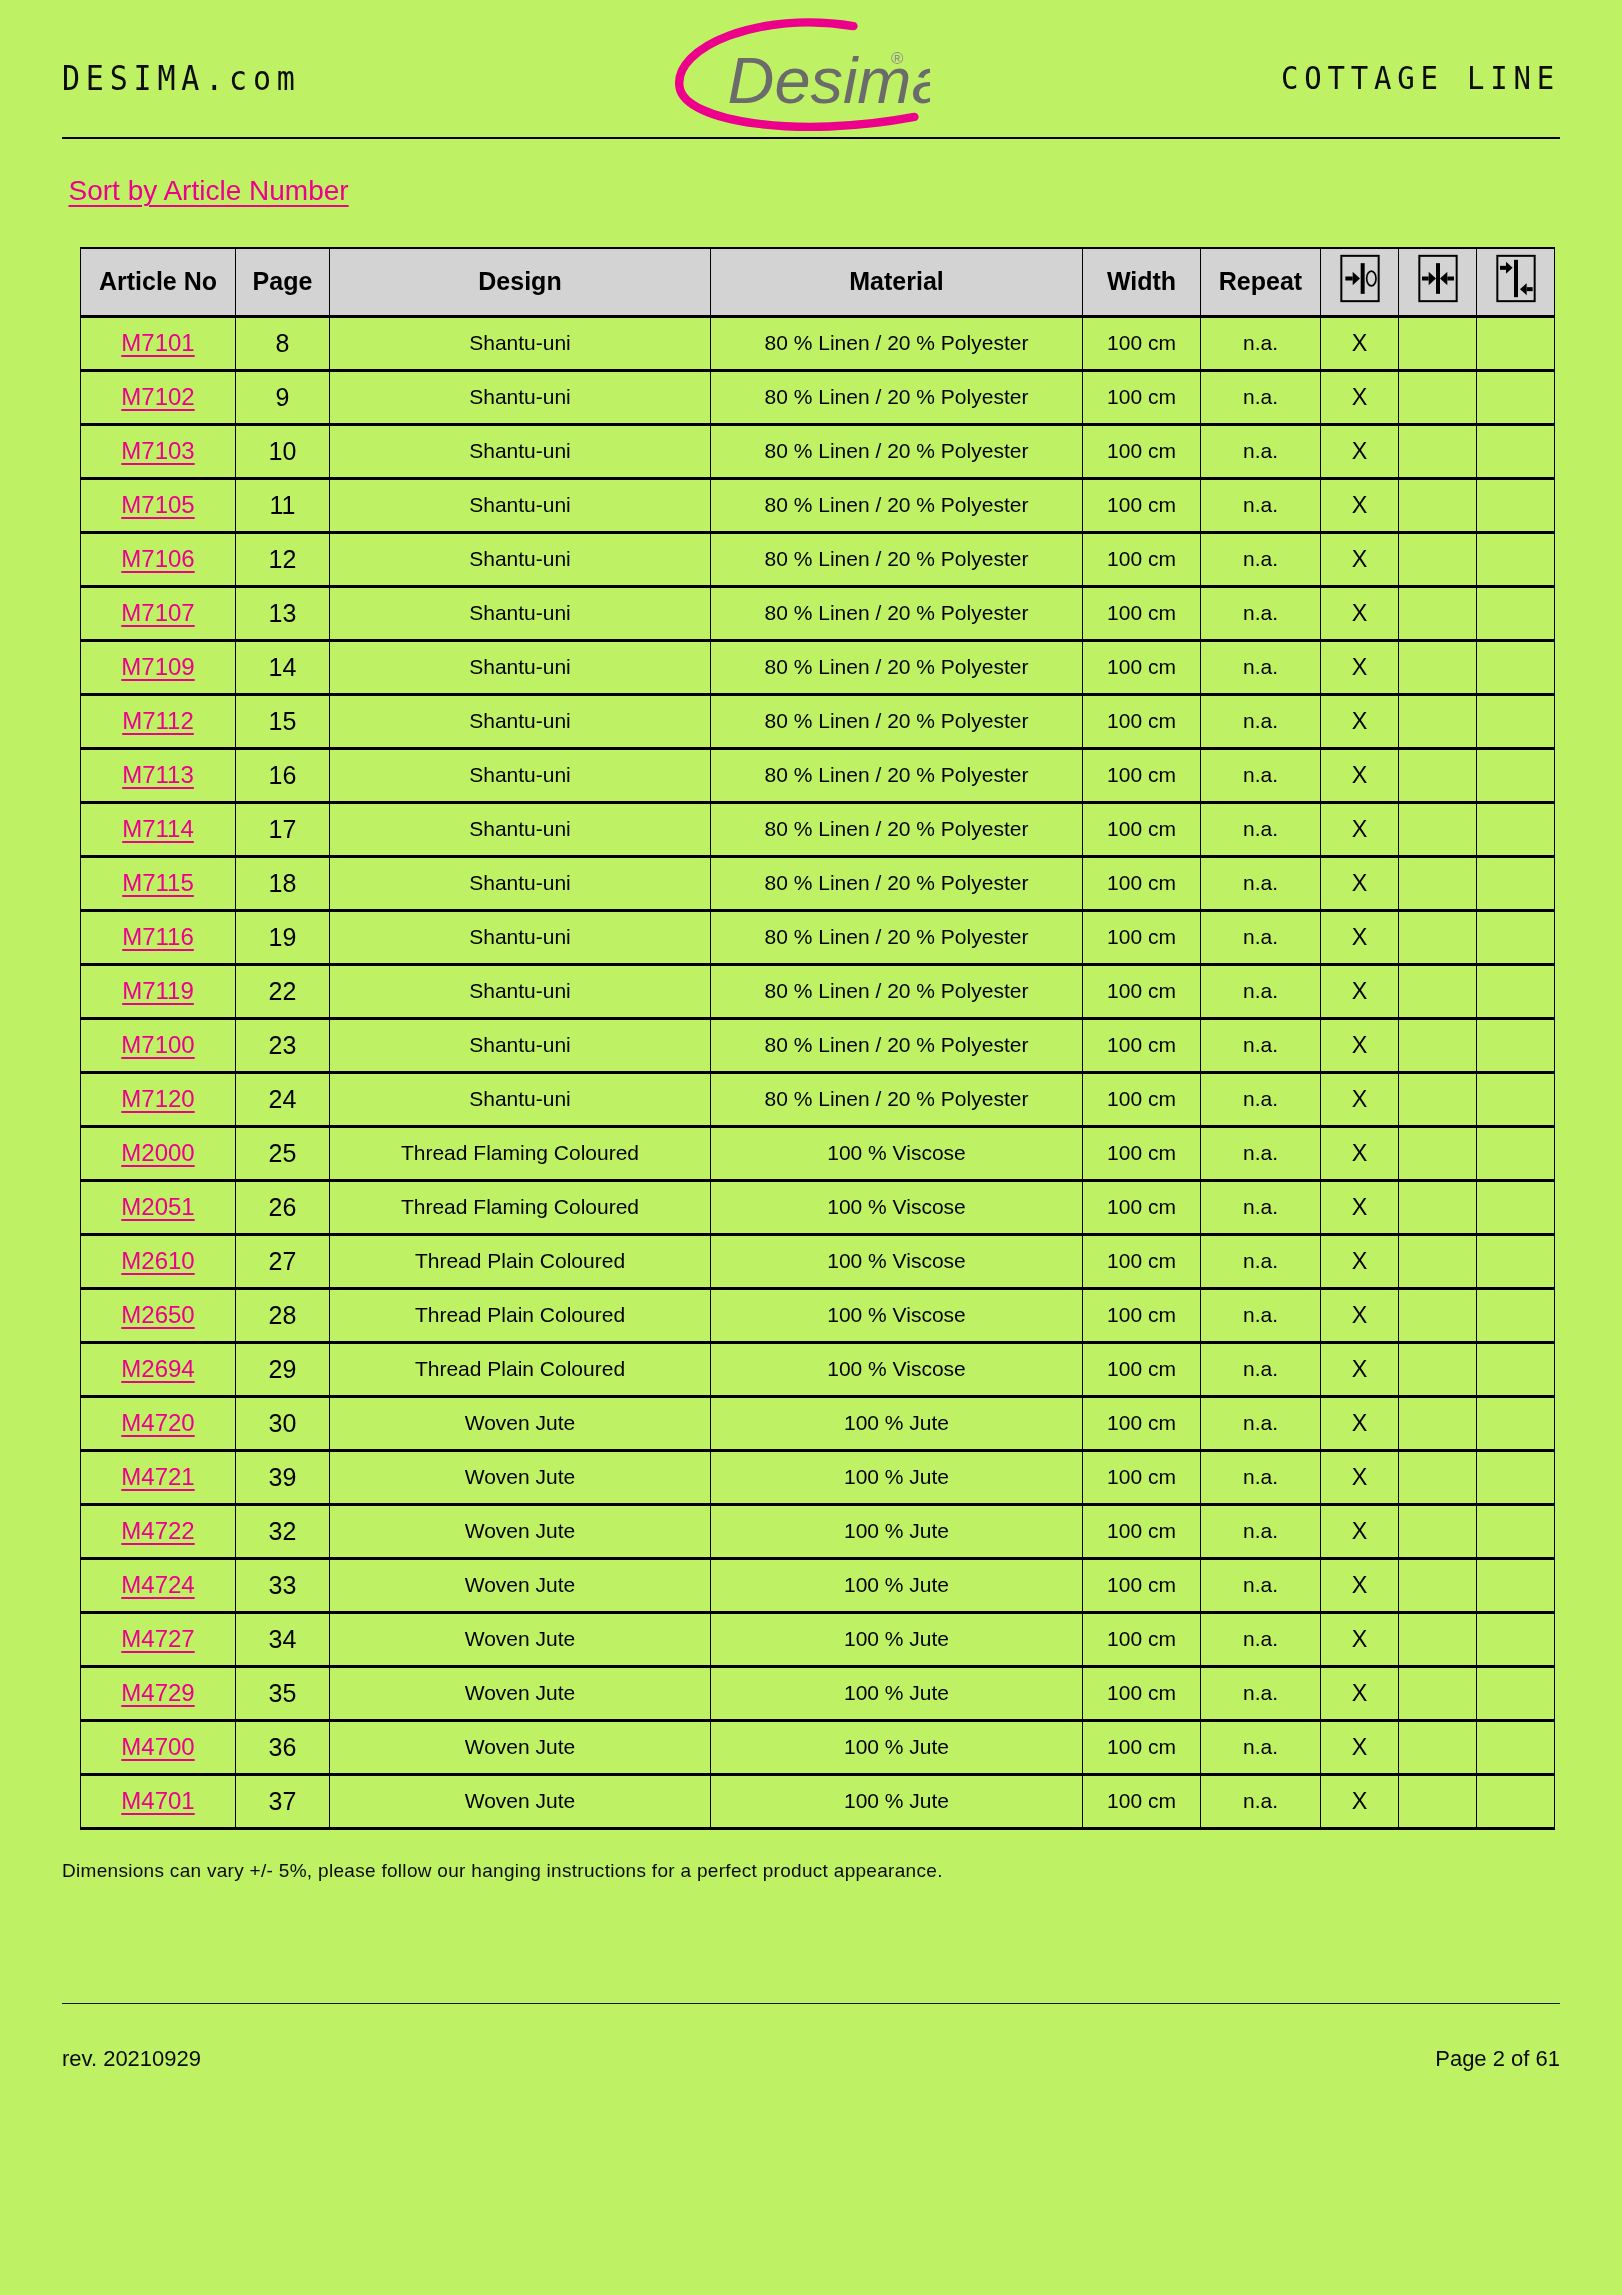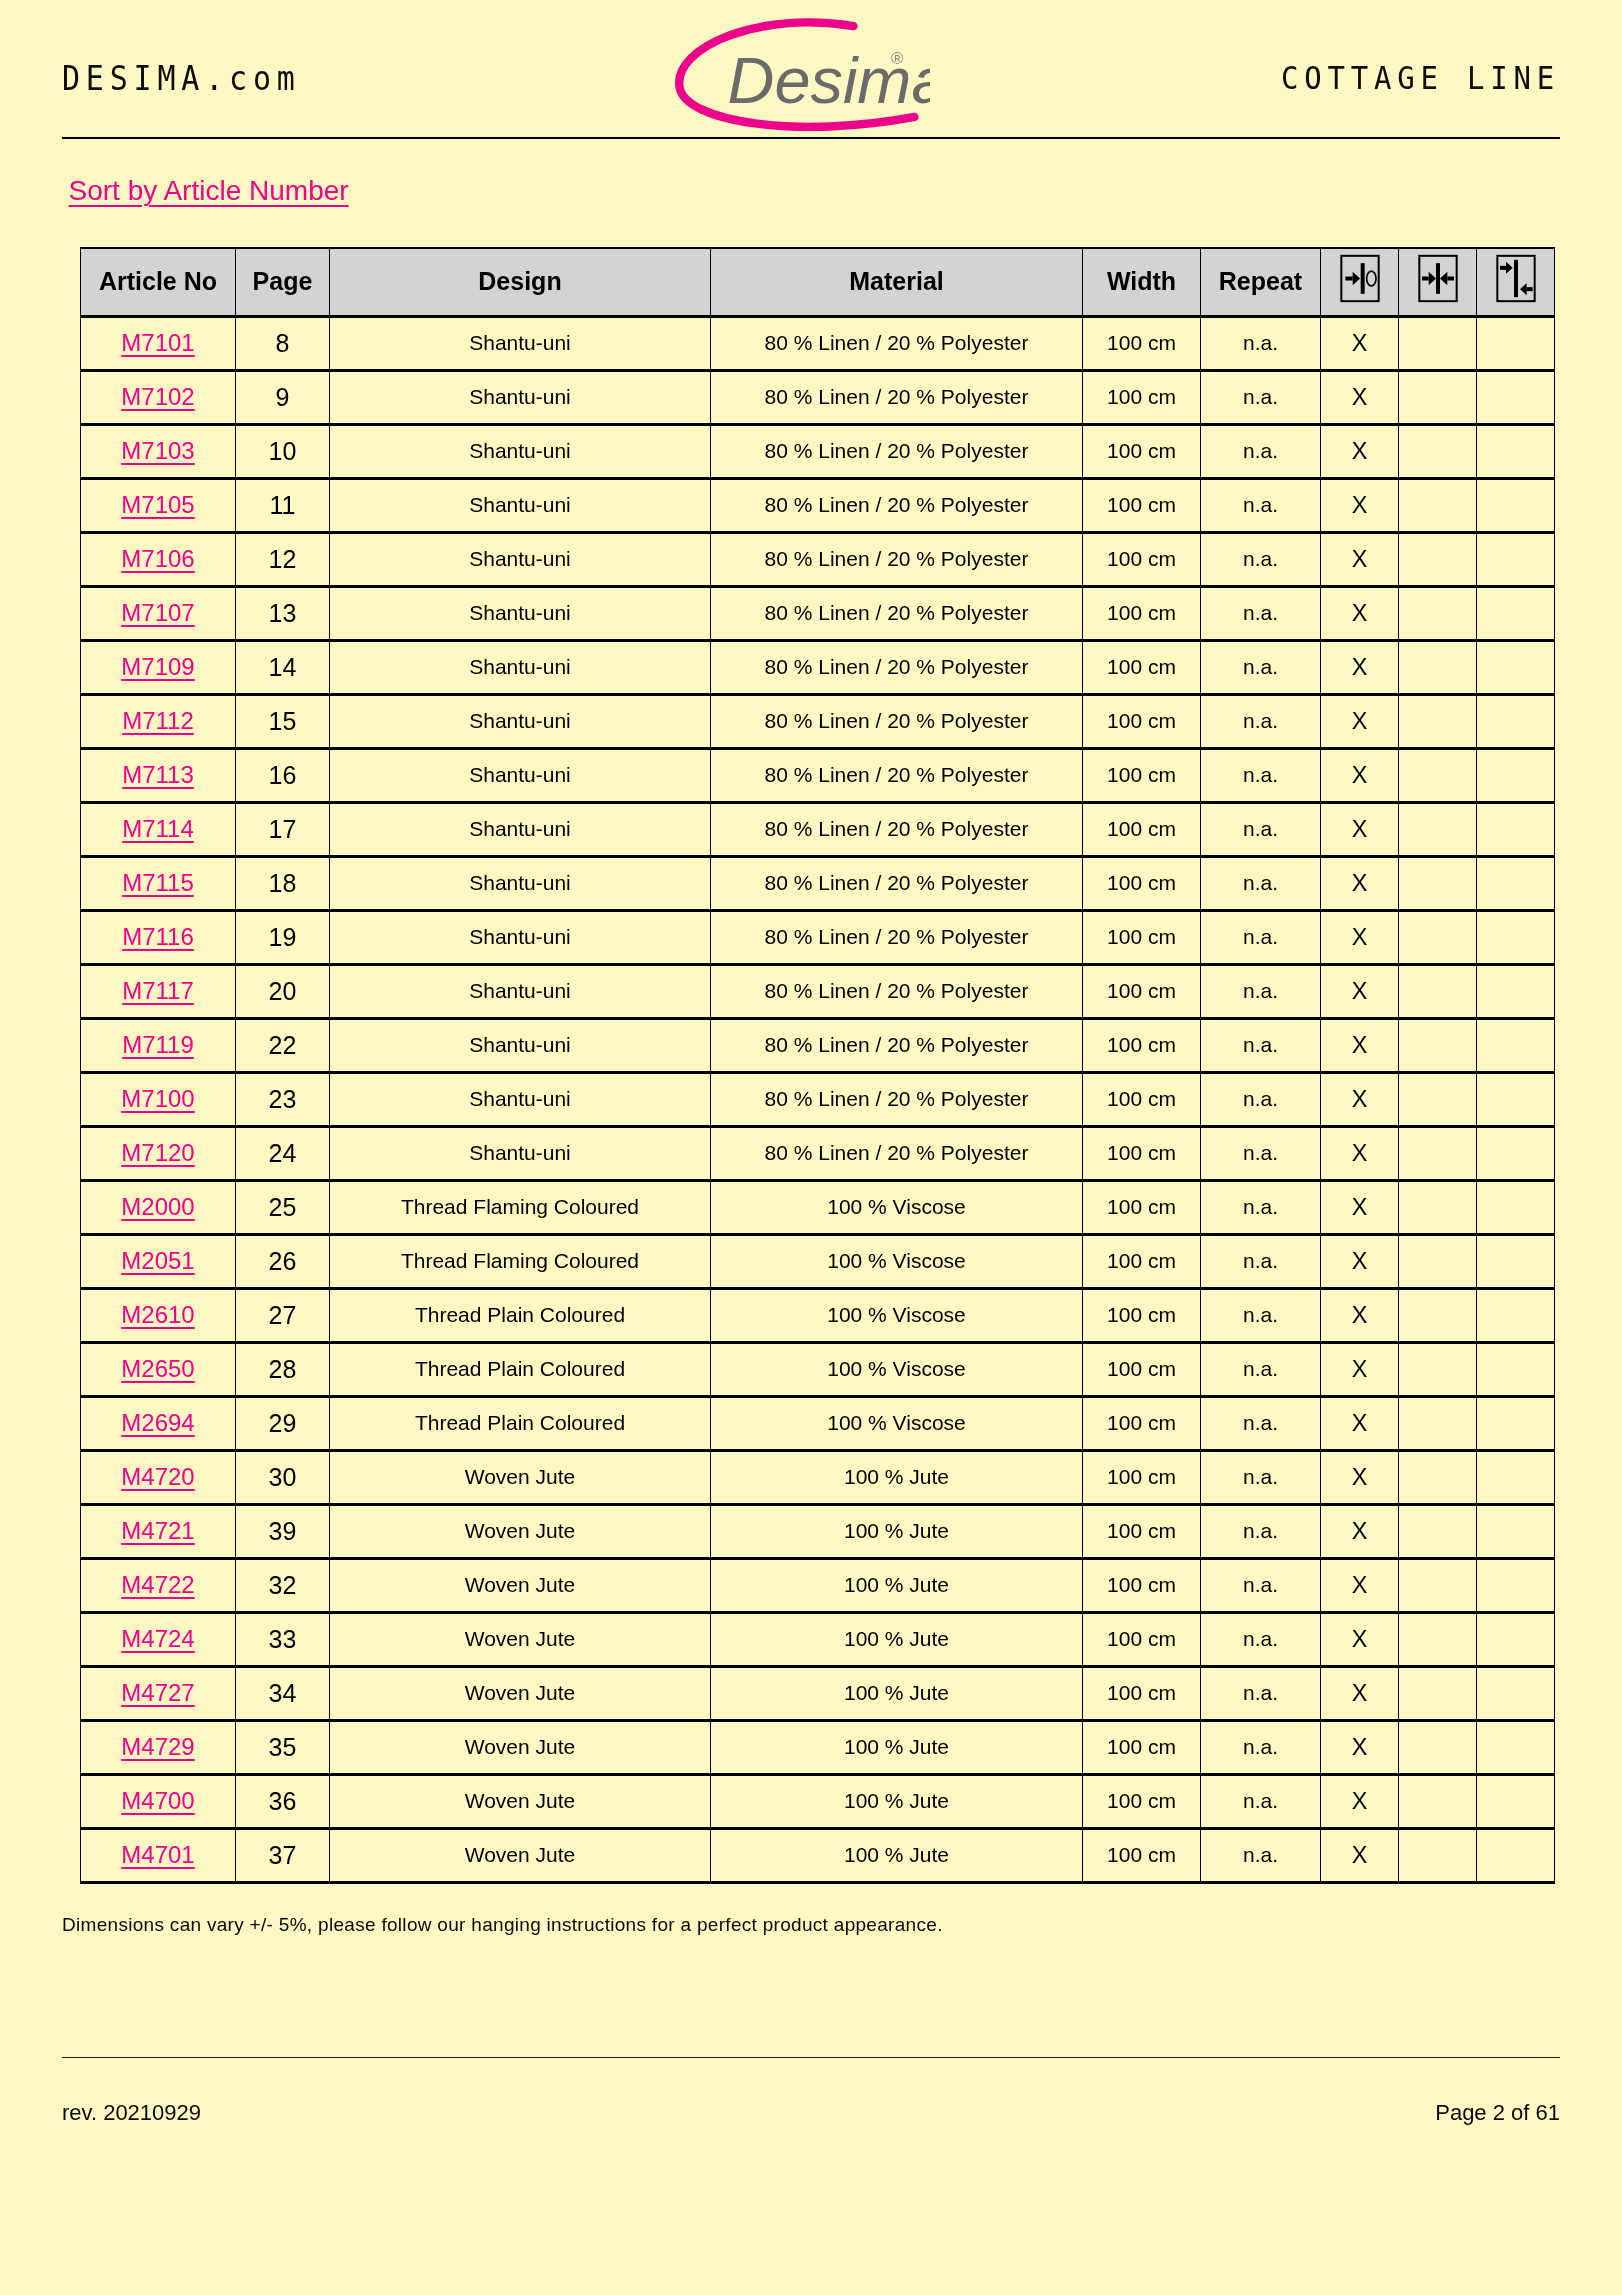--- a/index.html
+++ b/index.html
@@ -1,18 +1,18 @@
 <!DOCTYPE html>
 <html style="font-size:10.4px"><head>
 <meta charset="utf-8">
 <style>
   * { margin:0; padding:0; box-sizing:border-box; }
   html,body { background:#fff; }
   body { width:1623px; height:2295px; font-family:"Liberation Sans", sans-serif; color:#000; }
-  .page { width:1623px; height:2295px; padding:0 63px 0 62px; overflow:hidden; background:#fef9c3; }
+  .page { width:1623px; height:2295px; padding:0 63px 0 62px; overflow:hidden; background:#bef264; }
 
   
   .header { display:flex; align-items:center; justify-content:space-between; margin-top:19.5px; height:117px; }
   .logo-left { font-family:"DejaVu Sans Mono", monospace; font-size:30px; letter-spacing:5.8px; color:#0d0d0d; transform:scaleY(1.12); white-space:nowrap; }
   .logo-right { font-family:"DejaVu Sans Mono", monospace; font-size:29px; letter-spacing:5.8px; color:#0d0d0d; transform:scaleY(1.12); white-space:nowrap; }
   .logo-center { width:279px; height:130px; position:relative; }
   .logo-center svg { width:100%; height:100%; display:block; }
   .brand-word { font-family:"Liberation Sans", sans-serif; font-style:italic; fill:#6b6b6b; font-size:100px; }
   .brand-reg { font-family:"Liberation Sans", sans-serif; fill:#8a8a8a; font-size:26px; }
 
@@ -248,31 +248,20 @@
         <td class="c-page">19</td>
         <td class="c-design">Shantu-uni</td>
         <td class="c-material">80 % Linen / 20 % Polyester</td>
         <td class="c-width">100 cm</td>
         <td class="c-repeat">n.a.</td>
         <td class="c-mark">X</td>
         <td class="c-mark"></td>
         <td class="c-mark"></td>
       </tr>
         <tr>
-        <td class="c-article"><a href="#" class="article-link">M7117</a></td>
-        <td class="c-page">20</td>
-        <td class="c-design">Shantu-uni</td>
-        <td class="c-material">80 % Linen / 20 % Polyester</td>
-        <td class="c-width">100 cm</td>
-        <td class="c-repeat">n.a.</td>
-        <td class="c-mark">X</td>
-        <td class="c-mark"></td>
-        <td class="c-mark"></td>
-      </tr>
-        <tr>
         <td class="c-article"><a href="#" class="article-link">M7119</a></td>
         <td class="c-page">22</td>
         <td class="c-design">Shantu-uni</td>
         <td class="c-material">80 % Linen / 20 % Polyester</td>
         <td class="c-width">100 cm</td>
         <td class="c-repeat">n.a.</td>
         <td class="c-mark">X</td>
         <td class="c-mark"></td>
         <td class="c-mark"></td>
       </tr>

